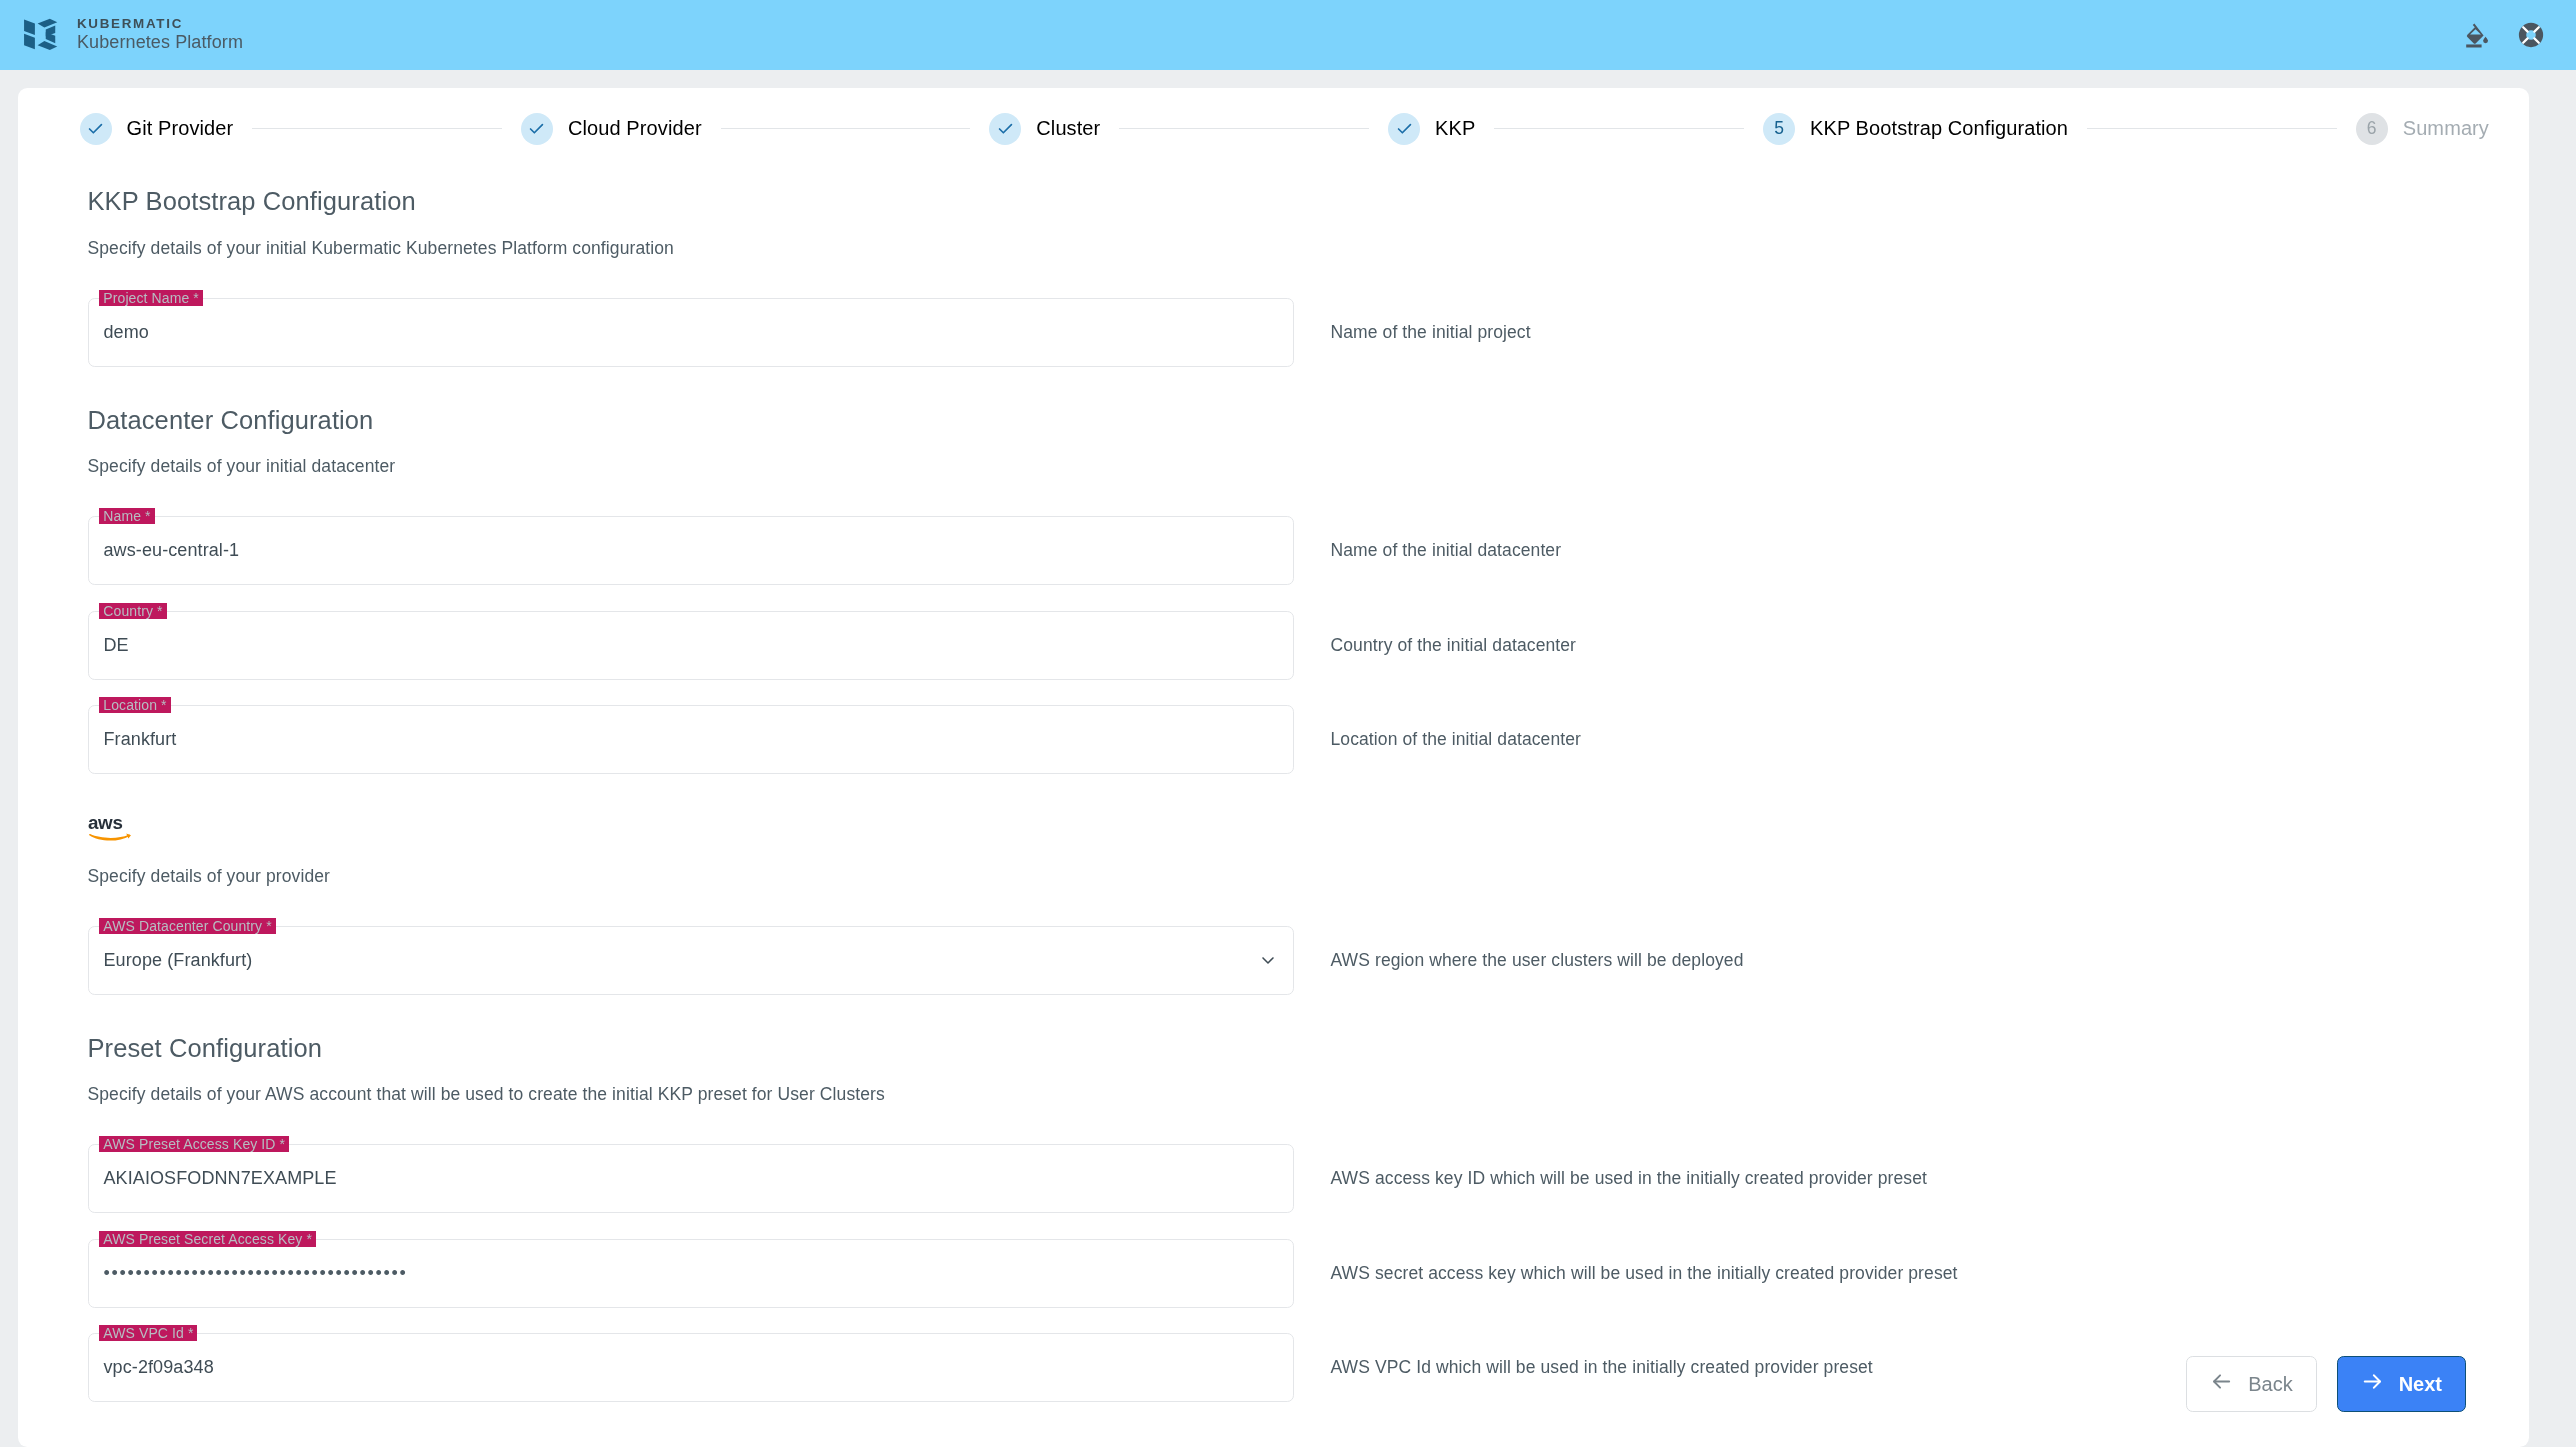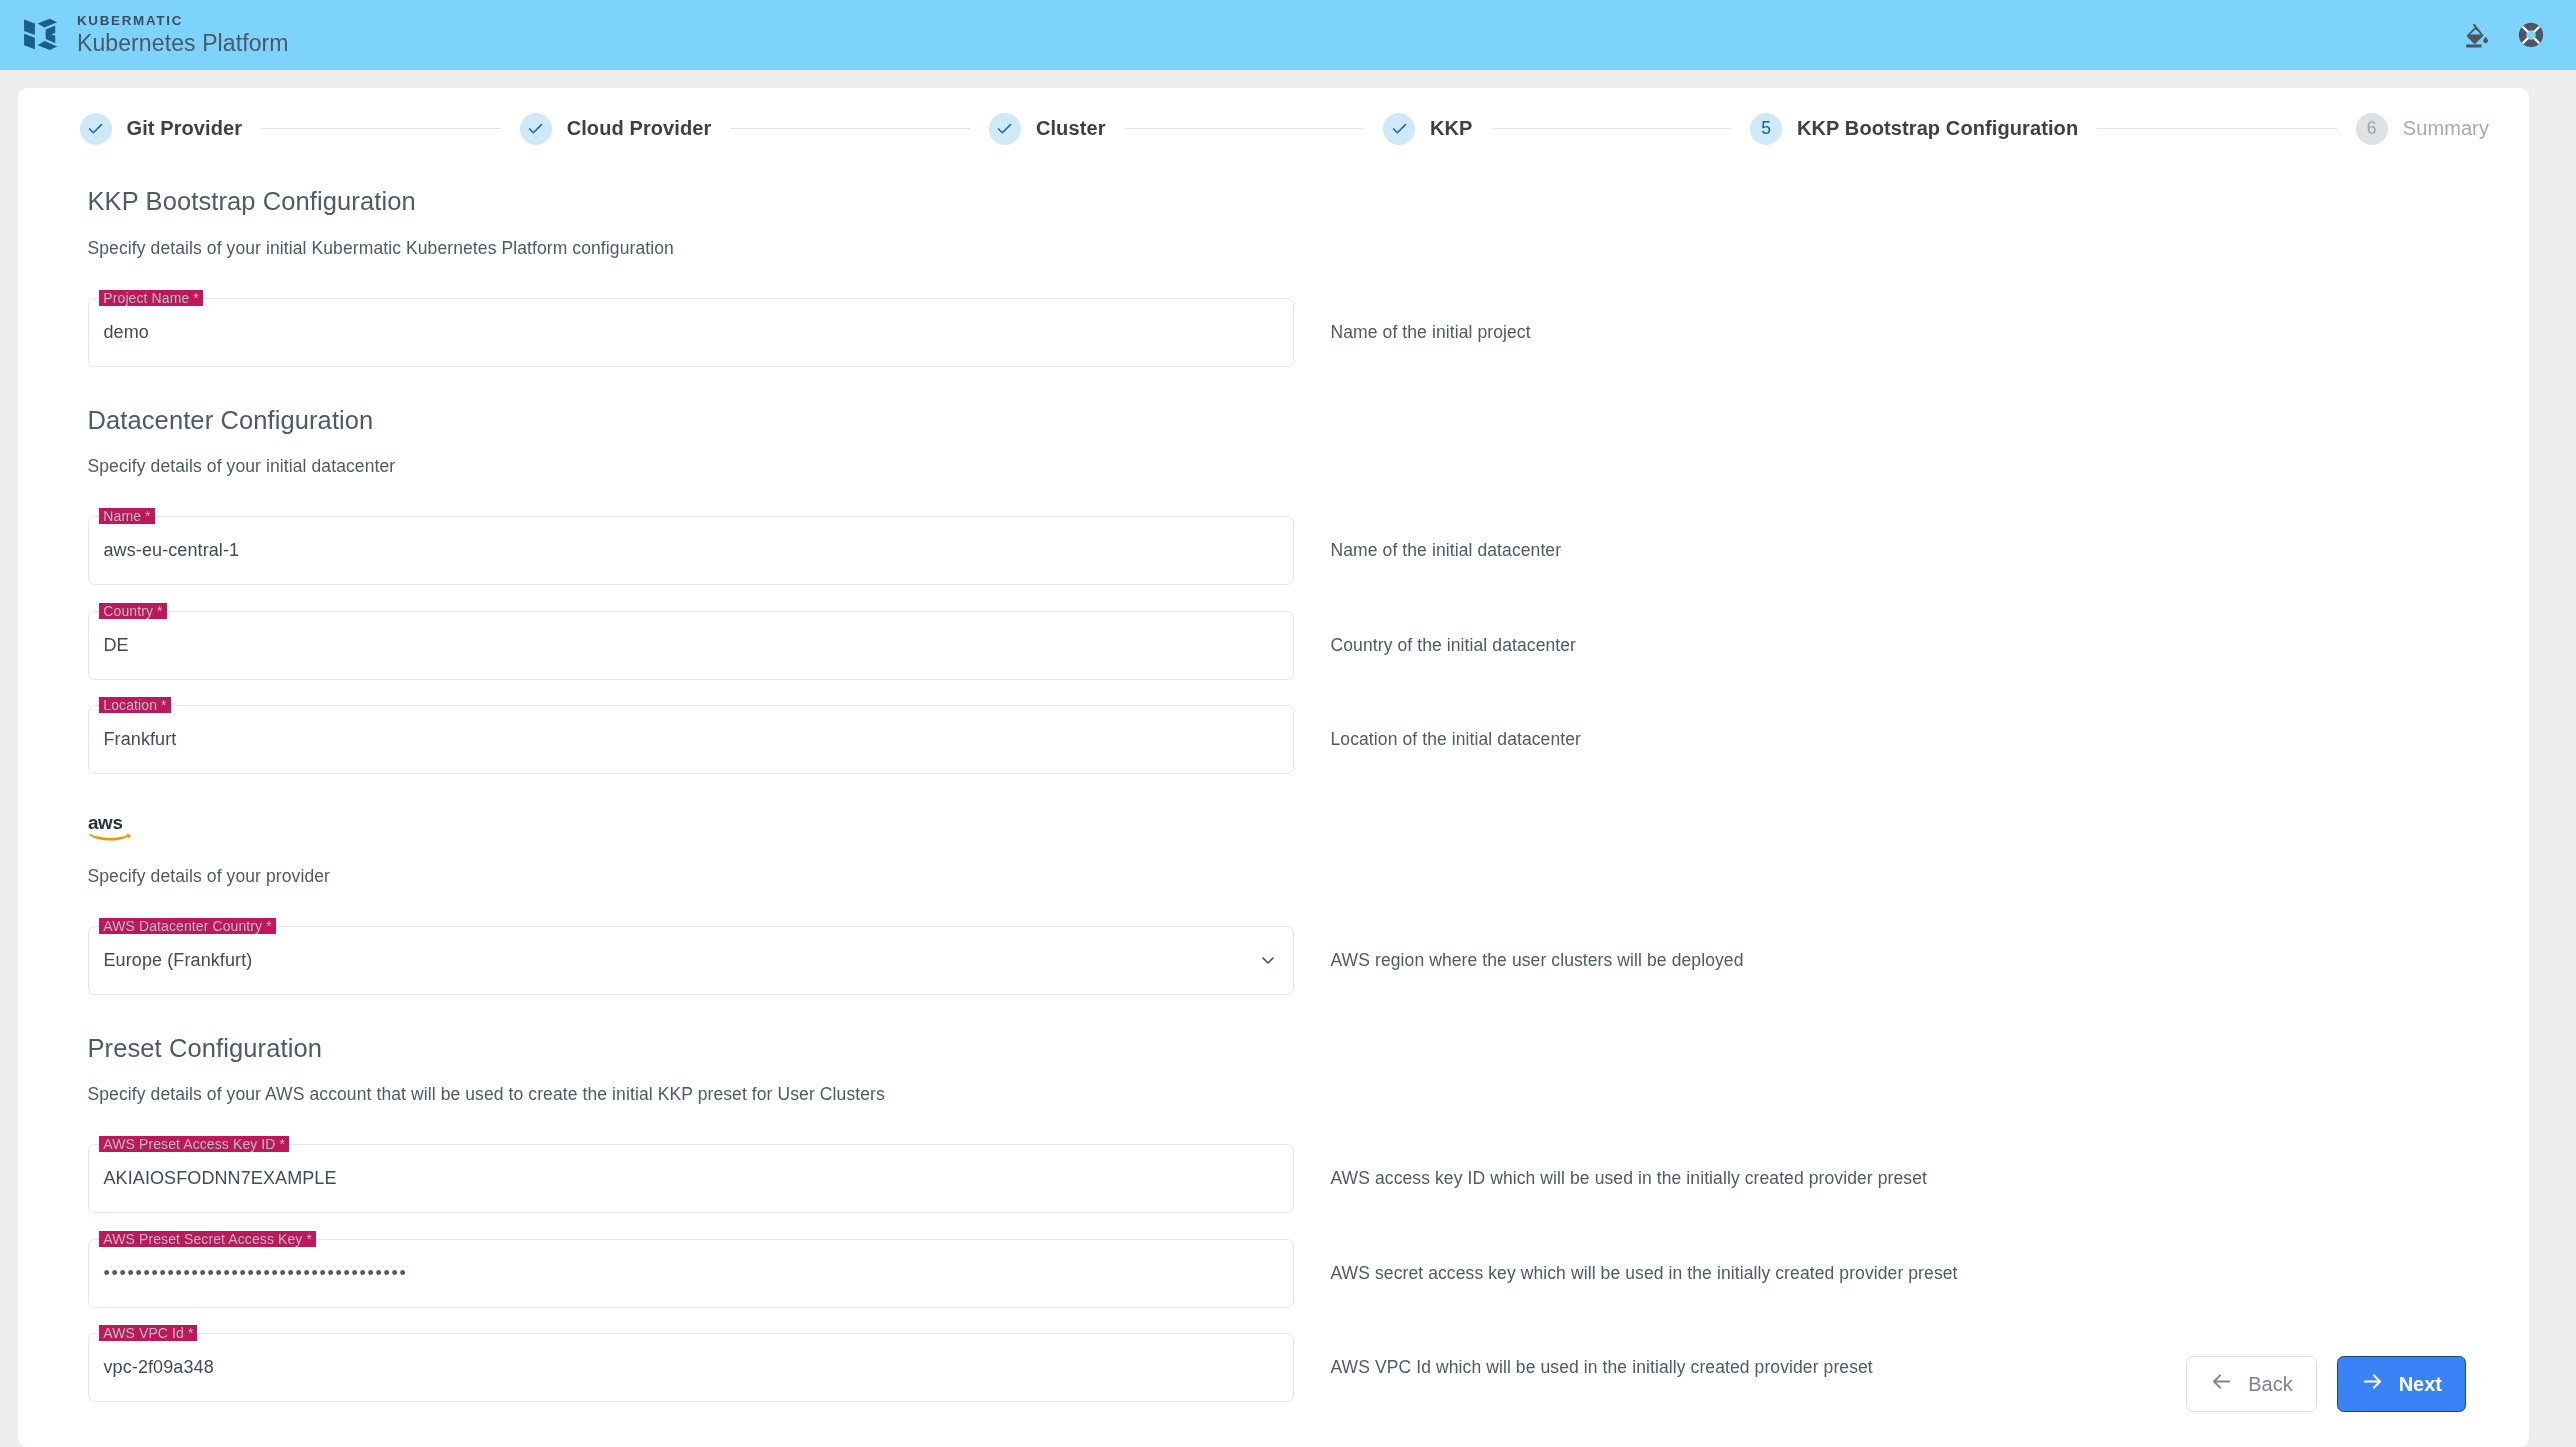--- a/index.html
+++ b/index.html
@@ -24,21 +24,21 @@
   .brand-logo { width: 42px; height: 42px; flex: 0 0 auto; }
   .brand-text { display: flex; flex-direction: column; justify-content: center; }
   .brand-top {
     font-size: 13.4px;
     font-weight: 700;
     letter-spacing: 1.7px;
     color: #3d4f58;
     line-height: 1.25;
   }
   .brand-bottom {
-    font-size: 23px;
+    font-size: 18px;
     font-weight: 400;
     color: #4a5a64;
     line-height: 1.22;
     letter-spacing: 0.1px;
   }
   .topbar-actions {
     margin-left: auto;
     display: flex;
     align-items: center;
     gap: 27px;
@@ -77,21 +77,21 @@
   }
   .step-bubble.done { background: #cfe9f8; color: #1b6ea8; }
   .step-bubble.active { background: #cfe9f8; color: #16618f; font-weight: 400; }
   .step-bubble.todo { background: #dfe2e5; color: #9aa3a9; }
   .step-bubble svg { width: 19px; height: 19px; }
   .step-label {
     font-size: 20px;
     white-space: nowrap;
     letter-spacing: 0.1px;
   }
-  .step-label.done, .step-label.active { color: #404040; font-weight: 700; }
+  .step-label.done, .step-label.active { color: #000000; font-weight: 400; }
   .step-label.todo { color: #a4acb2; font-weight: 400; }
   .step-line {
     flex: 1 1 auto;
     height: 1.3px;
     background: #e2e5e8;
     margin: 0 19px;
     min-width: 27px;
   }
 
   

